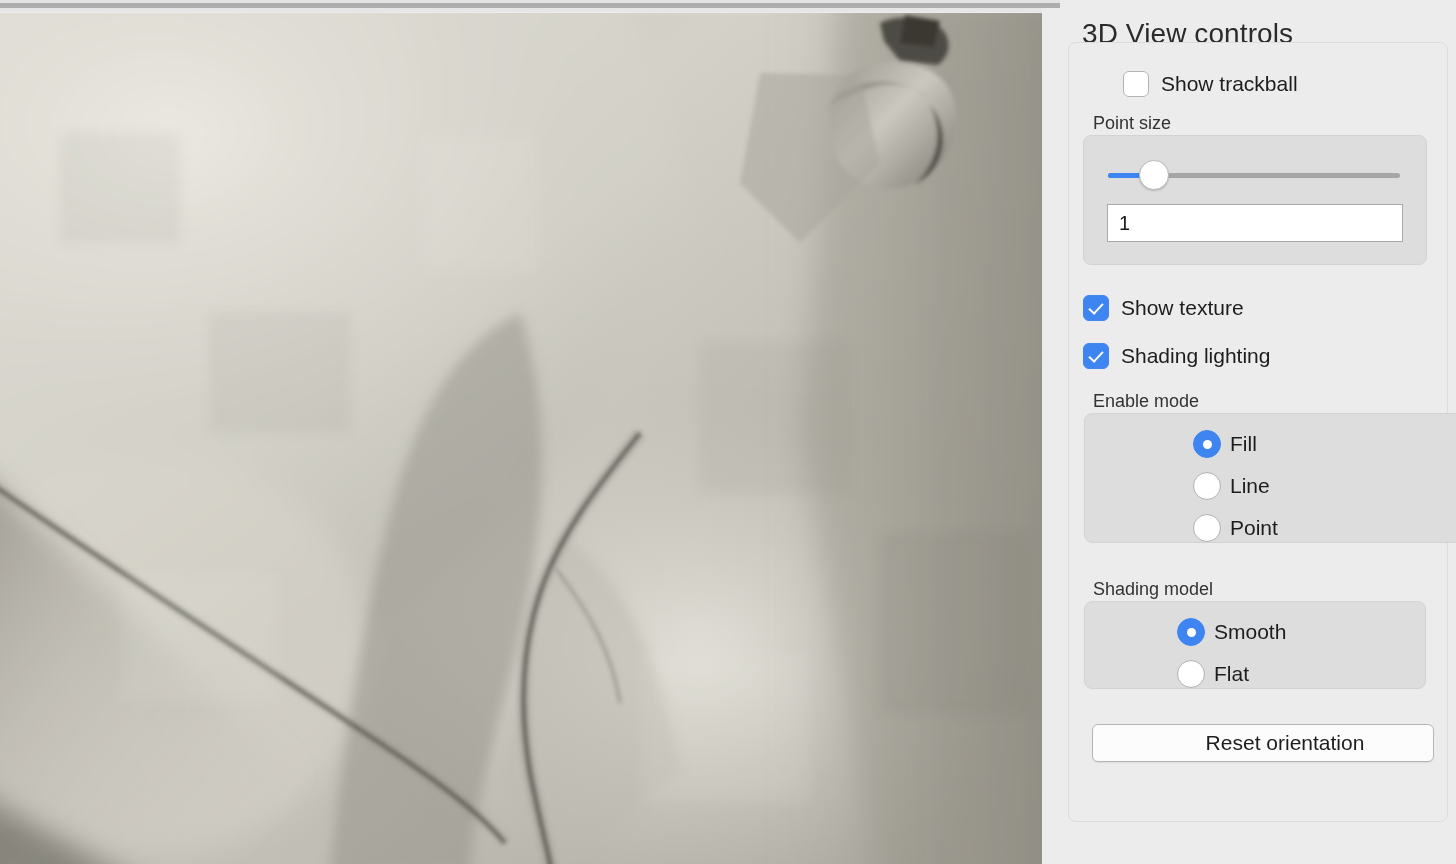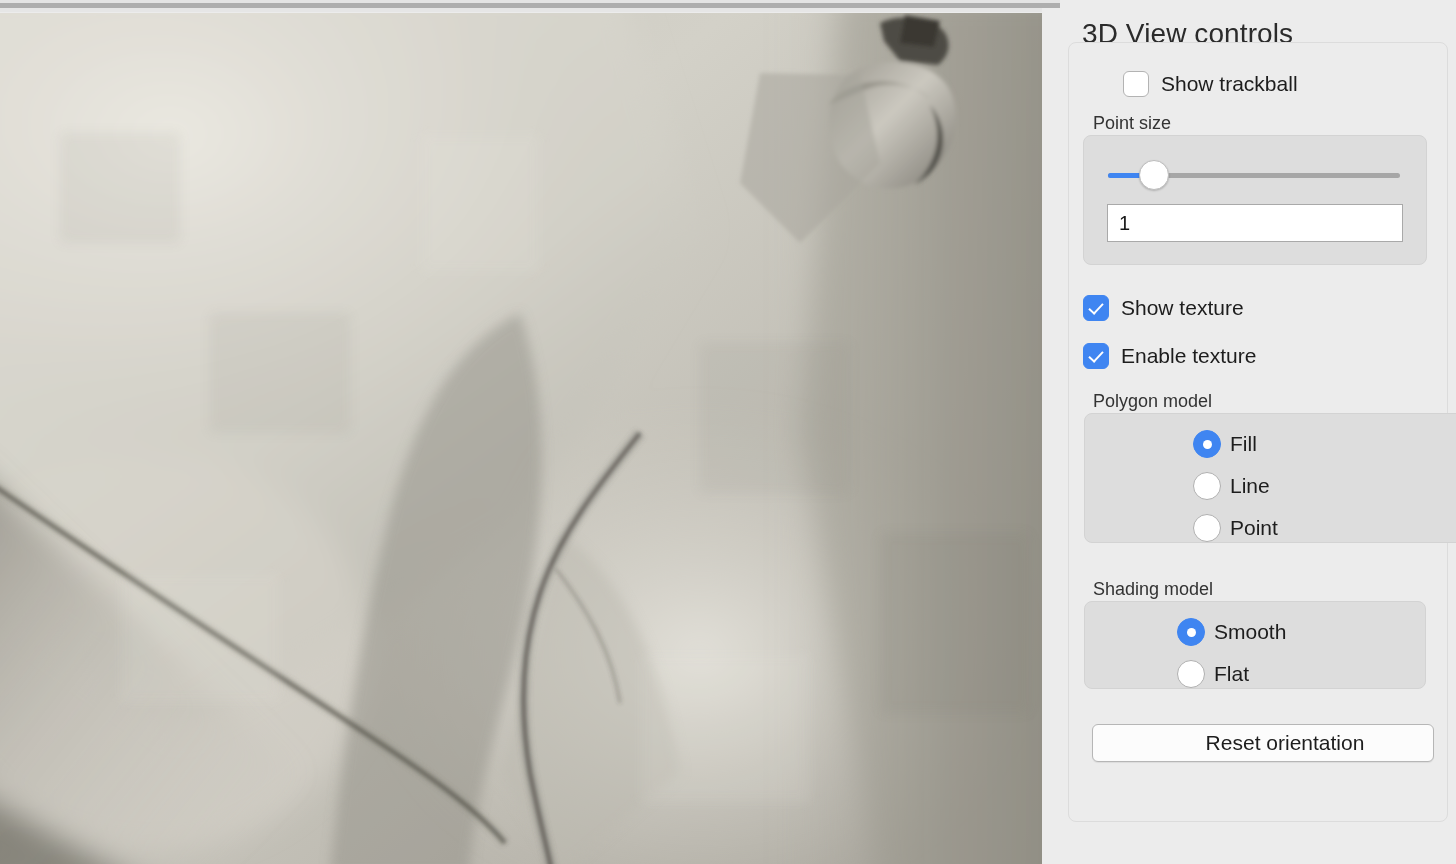--- a/index.html
+++ b/index.html
@@ -377,24 +377,24 @@
         <div class="textbox">1</div>
       </div>
 
       <div class="check-row" style="left:14px; top:252px;">
         <div class="checkbox on"></div>
         <div class="check-label">Show texture</div>
       </div>
 
       <div class="check-row" style="left:14px; top:300px;">
         <div class="checkbox on"></div>
-        <div class="check-label">Enable texture</div>
-      </div>
-
-      <div class="group-title" style="left:24px; top:348px;">Polygon model</div>
+        <div class="check-label">Shading lighting</div>
+      </div>
+
+      <div class="group-title" style="left:24px; top:348px;">Enable mode</div>
       <div class="groupbox" style="left:15px; top:370px; width:404px; height:130px;">
 
         <div class="radio-row" style="left:108px; top:16px;">
           <div class="radio on"></div>
           <div class="radio-label">Fill</div>
         </div>
 
         <div class="radio-row" style="left:108px; top:58px;">
           <div class="radio off"></div>
           <div class="radio-label">Line</div>

